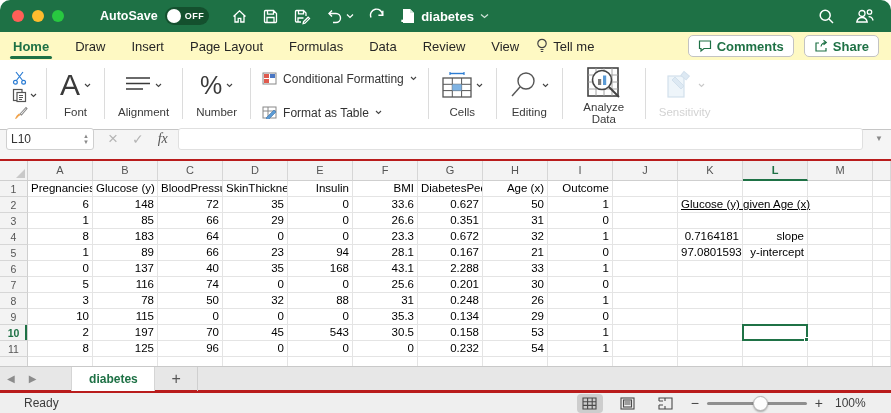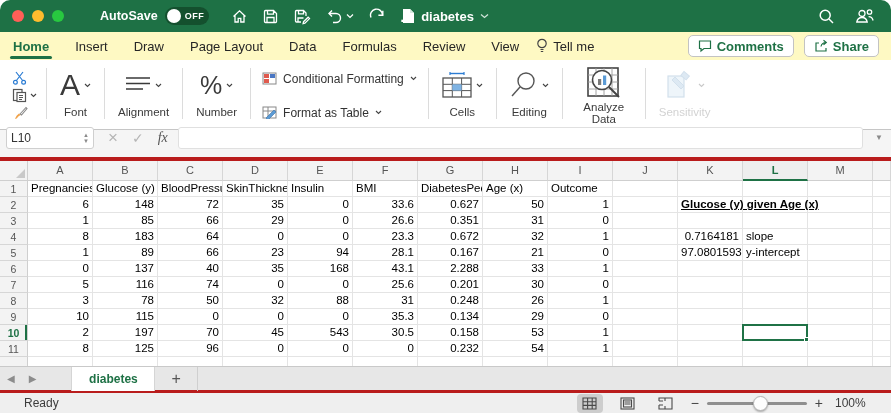--- a/index.html
+++ b/index.html
@@ -45,21 +45,21 @@
   .glyphA { font-size:30px; color:#3a3a3a; font-weight:400; }
   .glyphP { font-size:25px; color:#3a3a3a; }
   .smallcol { display:flex; flex-direction:column; justify-content:space-between; padding:5px 2px 6px 2px; }
   .smallrow { display:flex; align-items:center; gap:3px; height:16px;}
   .stackcol { display:flex; flex-direction:column; justify-content:space-between; padding:6px 4px; }
   .stackrow { display:flex; align-items:center; gap:6px; font-size:12px; color:#333; height:17px; white-space:nowrap;}
   .gray { opacity:.45; }
   .twoline { width:56px; }
 
   
-  .fbar { height:31px; background:#f5f5f5; border-bottom:4px solid #b91c1c; display:flex; align-items:center; padding:0 0 12px 6px; }
+  .fbar { height:31px; background:#f5f5f5; border-bottom:2px solid #b91c1c; display:flex; align-items:center; padding:0 0 12px 6px; }
   .namebox { width:88px; height:22px; background:#fff; border:1px solid #cfcfcf; border-radius:3px;
              display:flex; align-items:center; font-size:12px; color:#333; padding:0 4px; }
   .namebox .nb-val { flex:1; }
   .steppers { display:flex; flex-direction:column; font-size:6px; color:#8a8a8a; line-height:6px; }
   .fbar-icons { display:flex; align-items:center; gap:14px; margin:0 10px 0 14px; }
   .fx-x { color:#b5b5b5; font-size:17px; line-height:17px;}
   .fx-check { color:#b5b5b5; font-size:14px; }
   .fx-fn { font-family:"Liberation Serif", serif; font-style:italic; font-size:14px; color:#555; }
   .finput { flex:1; height:22px; background:#fff; border:1px solid #e0e0e0; border-radius:3px; margin-right:4px;
             font-size:12px; display:flex; align-items:center; padding:0 6px;}
@@ -74,23 +74,23 @@
           font-size:11px; color:#555; text-align:center; line-height:19px; }
   .colh.sel { color:#1E7145; border-bottom:2px solid #1E7145; background:#eeeeee; font-weight:600;}
   .colh.fill { flex:1; }
   .grow { display:flex; height:16px; }
   .rowh { width:28px; background:#f3f3f3; border-right:1px solid #cfcfcf; border-bottom:1px solid #d6d6d6;
           font-size:10.5px; color:#555; text-align:center; line-height:16px; position:relative;}
   .rowh.sel { color:#1E7145; font-weight:600; box-shadow: inset -2px 0 0 #1E7145; }
   .cell { width:65px; border-right:1px solid #e4e4e4; border-bottom:1px solid #e4e4e4; font-size:11.5px; color:#000;
           line-height:15px; overflow:hidden; white-space:nowrap; padding:0 3px; }
   .cell.n { text-align:right; }
-  .cell.t { text-align:left; }
+  .cell.t { text-align:right; }
   .cell.fill { flex:1; }
-  .cell.side-title { overflow:visible; position:relative; z-index:2; font-weight:700; text-decoration:underline; }
+  .cell.side-title { overflow:visible; position:relative; z-index:2; font-weight:400; text-decoration:underline; }
   .selbox { position:absolute; border:2px solid #1F7246; width:66px; height:17px; z-index:3; }
   .handle { position:absolute; right:-3px; bottom:-3px; width:5px; height:5px; background:#1F7246; border:1px solid #fff; }
 
   
   .sheetbar { height:24px; background:#e7e7e7; border-top:1px solid #c9c9c9; display:flex; align-items:center; }
   .snav { color:#8c8c8c; font-size:10px; padding:0 7px; }
   .stab { background:#fff; color:#1E7145; font-weight:700; font-size:12px; height:24px; display:flex; align-items:center;
           justify-content:center; width:84px; margin-left:28px; border-radius:0 0 0 0; border-right:1px solid #d5d5d5; border-left:1px solid #d5d5d5;}
   .saddd { font-size:16px; color:#555; padding:0 16px; }
   .sdiv { width:1px; height:24px; background:#cfcfcf; }
@@ -184,25 +184,25 @@
             <path d="M1.8 14c.6-3 2.6-4.5 5.2-4.5S11.6 11 12.2 14z"></path>
             <circle cx="14.5" cy="4" r="2.2"></circle>
             <path d="M13.6 8.6c2.3 0 3.9 1.3 4.5 3.9"></path>
           </svg>
       </span>
     </div>
   </div>
 
   <div class="tabrow">
     <span class="rtab active">Home</span>
+    <span class="rtab">Draw</span>
     <span class="rtab">Insert</span>
-    <span class="rtab">Draw</span>
     <span class="rtab">Page Layout</span>
+    <span class="rtab">Formulas</span>
     <span class="rtab">Data</span>
-    <span class="rtab">Formulas</span>
     <span class="rtab">Review</span>
     <span class="rtab">View</span>
     <span class="tellme">
       <svg width="12" height="16" viewBox="0 0 12 16" fill="none" stroke="#444" stroke-width="1.2">
           <circle cx="6" cy="5.5" r="4.2"></circle>
           <path d="M4.5 11.5h3M4.8 13.5h2.4"></path>
         </svg>
       <span>Tell me</span>
     </span>
     <div class="tab-actions">

